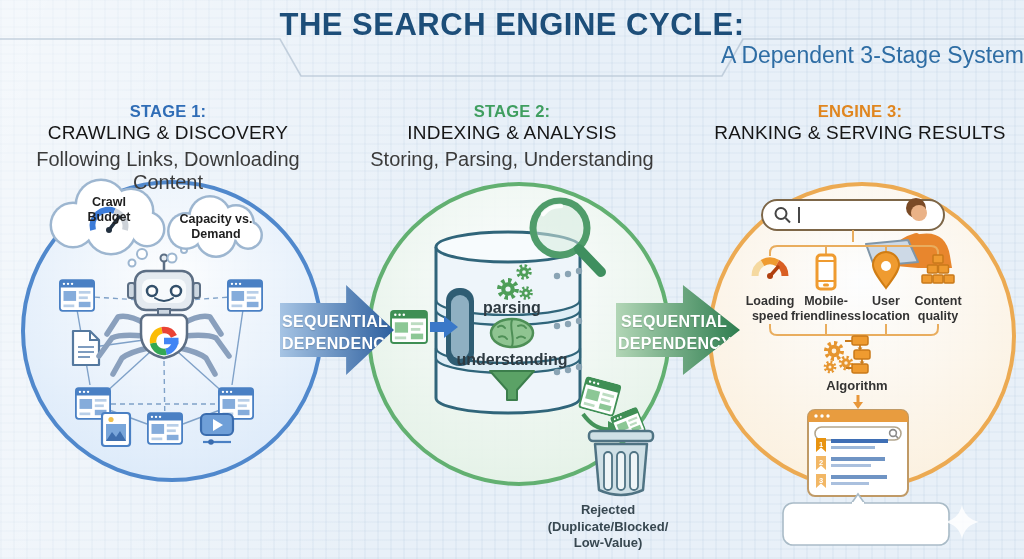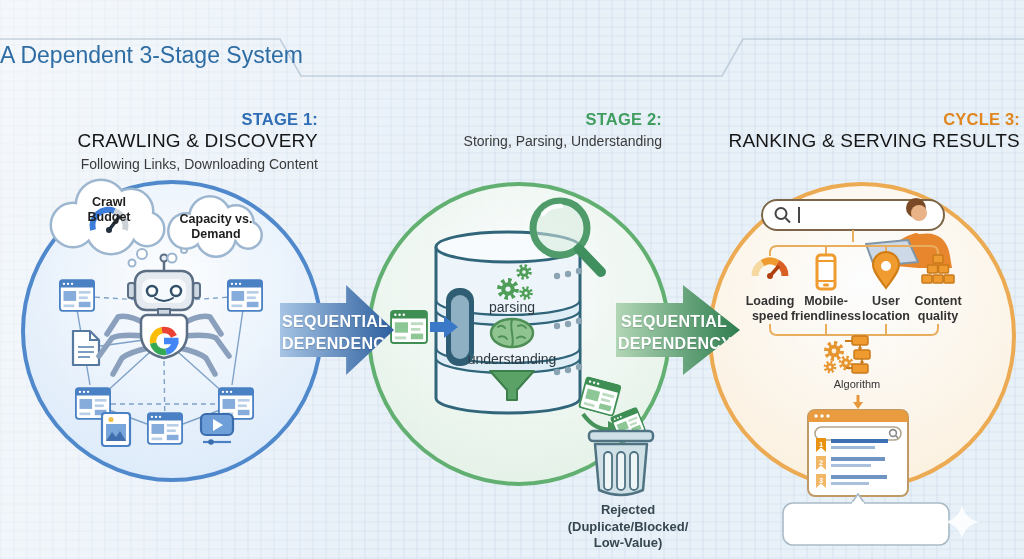--- a/index.html
+++ b/index.html
@@ -27,30 +27,30 @@
   .a2{left:616px;width:124px;background:linear-gradient(90deg,#b2d6b6,#2e7d4f);
       clip-path:polygon(0 20%,54% 20%,54% 0,100% 50%,54% 100%,54% 80%,0 80%);}
   .arrow .lbl{position:absolute;left:2px;right:10px;top:26px;text-align:center;color:#fff;
       font-weight:800;font-size:16px;letter-spacing:.3px;line-height:1.35;white-space:pre-line;
       text-shadow:0 1px 1px rgba(0,0,0,.15);}
   .tx{position:absolute;z-index:4;color:#222;}
   .center{text-align:center;}
   .pre{white-space:pre-line;}
   .t-main{left:0;right:0;top:7px;text-align:center;font-size:31px;font-weight:800;
       letter-spacing:.5px;color:var(--title_color,#1d4e79);}
-  .t-sub{left:0;right:0;top:42px;text-align:left;font-size:23px;font-weight:500;color:#2e6da4;}
-  .hdr{position:absolute;z-index:4;text-align:right;top:102px;margin-top:8px;}
+  .t-sub{left:0;right:0;top:42px;text-align:right;font-size:23px;font-weight:500;color:#2e6da4;}
+  .hdr{position:absolute;z-index:4;text-align:center;top:102px;}
   .hdr .slbl{font-size:16.5px;font-weight:800;letter-spacing:.2px;}
   .hdr .snm{font-size:19px;font-weight:400;color:#161616;letter-spacing:.2px;margin-top:1px;}
-  .hdr .stg{font-size:14px;color:#3b3b3b;margin-top:4px;}
+  .hdr .stg{font-size:20px;color:#3b3b3b;margin-top:4px;}
   .h1{left:18px;width:300px;} .h2{left:362px;width:300px;} .h3{left:700px;width:320px;}
   .acc1{color:var(--stage1_accent,#2f6db6);} .acc2{color:var(--stage2_accent,#3f9e5f);}
   .acc3{color:var(--stage3_accent,#e0861f);}
   .cloud-t{font-size:12.5px;font-weight:700;color:#1e1e1e;line-height:1.2;}
-  .proc{font-size:14px;font-weight:400;color:#2e3a41;}
+  .proc{font-size:16px;font-weight:700;color:#2e3a41;}
   .factor{font-size:12.5px;font-weight:700;color:#333;line-height:1.18;top:294px;width:72px;text-align:center;}
   .note{font-size:13px;font-weight:700;color:#374750;line-height:1.28;}
 </style>
 </head>
 <body>
 
 <div class="canvas">
 
   <div class="circle c1"></div>
   <div class="circle c2"></div>
@@ -348,49 +348,51 @@
 
   <div class="arrow a1">
     <div class="lbl">SEQUENTIAL
 DEPENDENCY</div>
   </div>
   <div class="arrow a2">
     <div class="lbl">SEQUENTIAL
 DEPENDENCY</div>
   </div>
 
+  <div class="tx t-main">THE SEARCH ENGINE CYCLE:</div>
   <div class="tx t-sub">A Dependent 3-Stage System</div>
 
   <div class="hdr h1">
     <div class="slbl acc1">STAGE 1:</div>
     <div class="snm">CRAWLING &amp; DISCOVERY</div>
     <div class="stg">Following Links, Downloading Content</div>
   </div>
   <div class="hdr h2">
     <div class="slbl acc2">STAGE 2:</div>
+    <div class="snm">INDEXING &amp; ANALYSIS</div>
     <div class="stg">Storing, Parsing, Understanding</div>
   </div>
   <div class="hdr h3">
-    <div class="slbl acc3">CYCLE 3:</div>
+    <div class="slbl acc3">ENGINE 3:</div>
     <div class="snm">RANKING &amp; SERVING RESULTS</div>
   </div>
 
   <div class="tx center cloud-t pre" style="left:176px;top:212px;width:80px;">Capacity vs.
 Demand</div>
   <div class="tx center cloud-t" style="left:69px;top:195px;width:80px;">Crawl Budget</div>
 
   <div class="tx center proc" style="left:472px;top:299px;width:80px;">parsing</div>
   <div class="tx center proc" style="left:452px;top:351px;width:120px;">understanding</div>
-  <div class="tx center note pre" style="left:548px;top:502px;width:160px;">Rejected
+  <div class="tx center note pre" style="left:528px;top:502px;width:160px;">Rejected
 (Duplicate/Blocked/
 Low-Value)</div>
 
   <div class="tx center factor pre" style="left:734px;">Loading
 speed</div>
   <div class="tx center factor pre" style="left:790px;">Mobile-
 friendliness</div>
   <div class="tx center factor pre" style="left:850px;">User
 location</div>
   <div class="tx center factor pre" style="left:902px;">Content
 quality</div>
-  <div class="tx center" style="left:817px;top:378px;width:80px;font-size:11px;font-weight:400;color:#333;">Algorithm</div>
+  <div class="tx center" style="left:817px;top:378px;width:80px;font-size:13px;font-weight:700;color:#333;">Algorithm</div>
 
 </div>
 
 </body></html>

